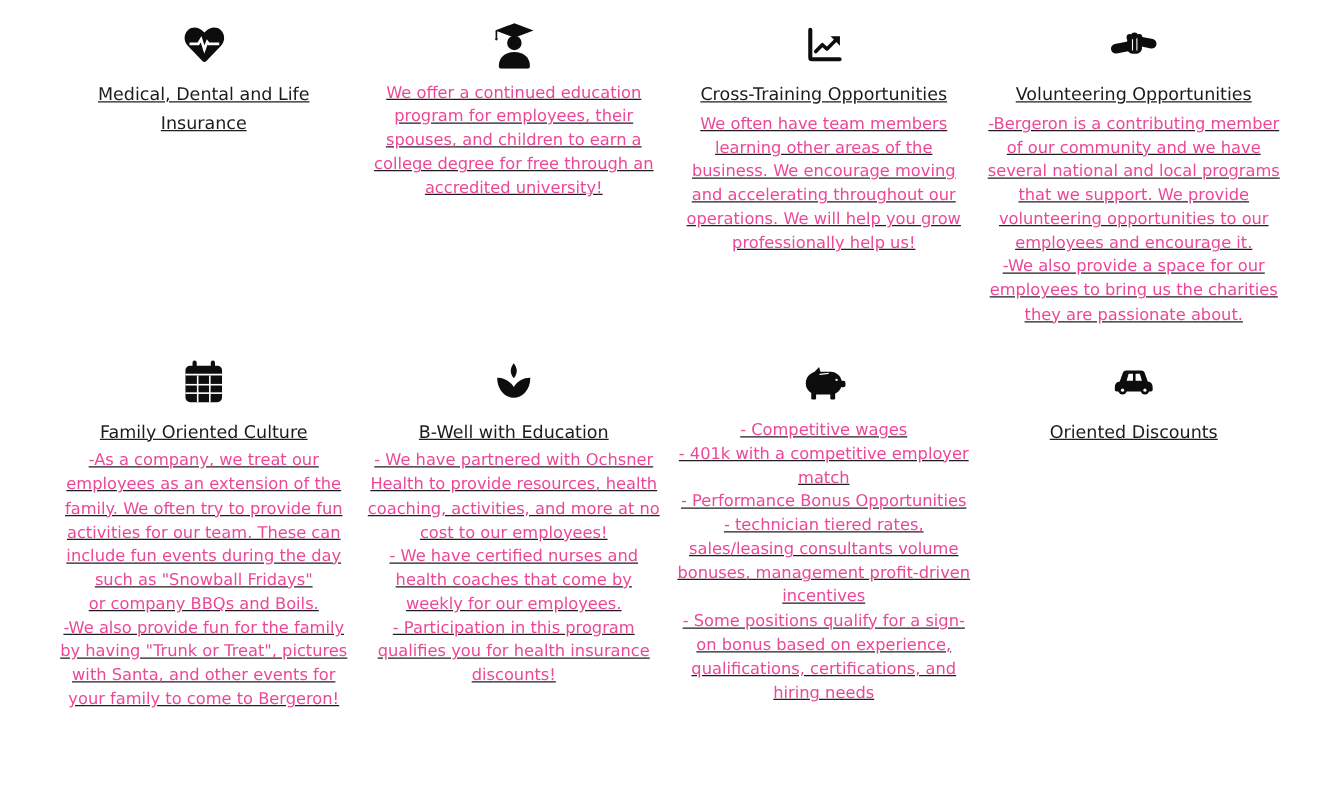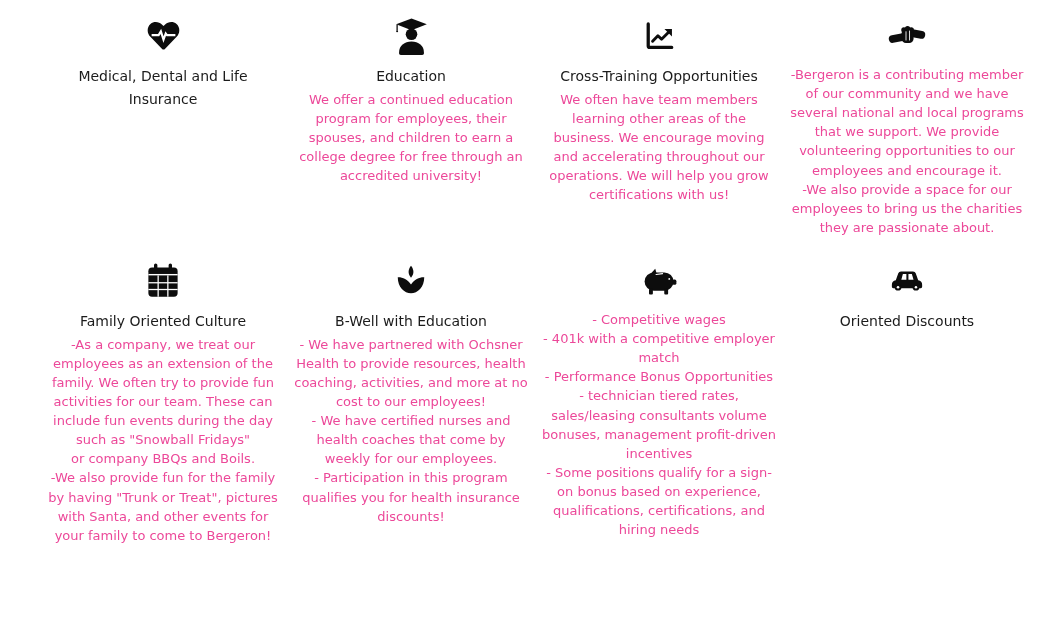--- a/index.html
+++ b/index.html
@@ -15,20 +15,21 @@
     color: #1f1f1f;
   }
   .benefits-grid {
     box-sizing: border-box;
     width: 1059px;
     padding: 16px 34px 0 45px;
     display: grid;
     grid-template-columns: repeat(4, 1fr);
     column-gap: 12px;
     row-gap: 24px;
+    text-decoration: underline;
   }
   .benefit-card {
     text-align: center;
   }
   .icon-wrap {
     height: 40px;
     display: flex;
     align-items: center;
     justify-content: center;
     margin-bottom: 9px;
@@ -71,48 +72,48 @@
   <div class="benefit-card">
     <div class="icon-wrap">
       <svg width="33" height="37" viewBox="0 0 448 512">
         <polygon class="ic" points="224,8 436,88 224,168 12,88"></polygon>
         <rect class="ic" x="16" y="88" width="18" height="86" rx="8"></rect>
         <circle class="ic" cx="25" cy="184" r="14"></circle>
         <circle class="ic" cx="224" cy="226" r="80"></circle>
         <path class="ic" d="M224 326c-97 0-172 57-172 152v10c0 14 10 24 24 24h296c14 0 24-10 24-24v-10c0-95-75-152-172-152z"></path>
       </svg>
     </div>
-    <h3 class="benefit-title">Education</h3>
     <p class="benefit-desc">We offer a continued education program for employees, their spouses, and children to earn a college degree for free through an accredited university!</p>
   </div>
 
   <div class="benefit-card">
     <div class="icon-wrap">
       <svg width="36" height="31" viewBox="0 0 512 512">
         <path d="M78 48v364a24 24 0 0 0 24 24h364" fill="none" stroke="#0d0d0d" stroke-width="54" stroke-linecap="round"></path>
         <polyline points="150,334 238,244 298,300 414,186" fill="none" stroke="#0d0d0d" stroke-width="48" stroke-linecap="round" stroke-linejoin="round"></polyline>
         <polygon class="ic" points="346,132 470,132 470,256"></polygon>
       </svg>
     </div>
     <h3 class="benefit-title">Cross-Training Opportunities</h3>
-    <p class="benefit-desc">We often have team members learning other areas of the business. We encourage moving and accelerating throughout our operations. We will help you grow certifications with us!</p>
+    <p class="benefit-desc">We often have team members learning other areas of the business. We encourage moving and accelerating throughout our operations. We will help you grow professionally help us!</p>
   </div>
 
   <div class="benefit-card">
     <div class="icon-wrap">
       <svg width="40" height="30" viewBox="0 0 640 512">
         <rect class="ic" x="8" y="226" width="290" height="132" rx="64" transform="rotate(-11 153 292)"></rect>
         <rect class="ic" x="342" y="156" width="290" height="132" rx="64" transform="rotate(11 487 222)"></rect>
         <rect class="ic" x="228" y="138" width="204" height="236" rx="74"></rect>
         <circle class="ic" cx="268" cy="152" r="46"></circle>
         <circle class="ic" cx="330" cy="130" r="46"></circle>
         <circle class="ic" cx="392" cy="152" r="46"></circle>
         <path d="M303 176 V332 M363 164 V332" stroke="#ffffff" stroke-width="15" fill="none"></path>
       </svg>
     </div>
+    <h3 class="benefit-title">Volunteering Opportunities</h3>
     <p class="benefit-desc">-Bergeron is a contributing member of our community and we have several national and local programs that we support. We provide volunteering opportunities to our employees and encourage it.
 -We also provide a space for our employees to bring us the charities they are passionate about.</p>
   </div>
 
   <div class="benefit-card">
     <div class="icon-wrap">
       <svg width="32" height="36" viewBox="0 0 448 512">
         <rect class="ic" x="16" y="64" width="416" height="416" rx="52"></rect>
         <rect class="ic" x="96" y="6" width="48" height="100" rx="24"></rect>
         <rect class="ic" x="304" y="6" width="48" height="100" rx="24"></rect>

